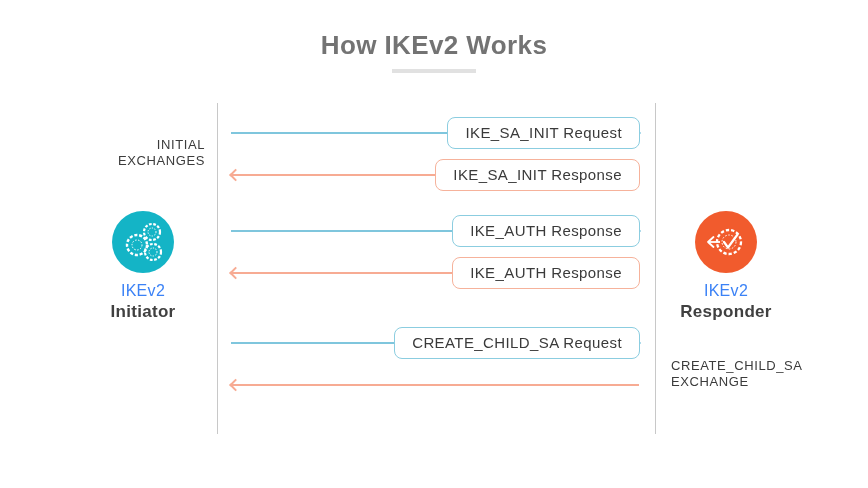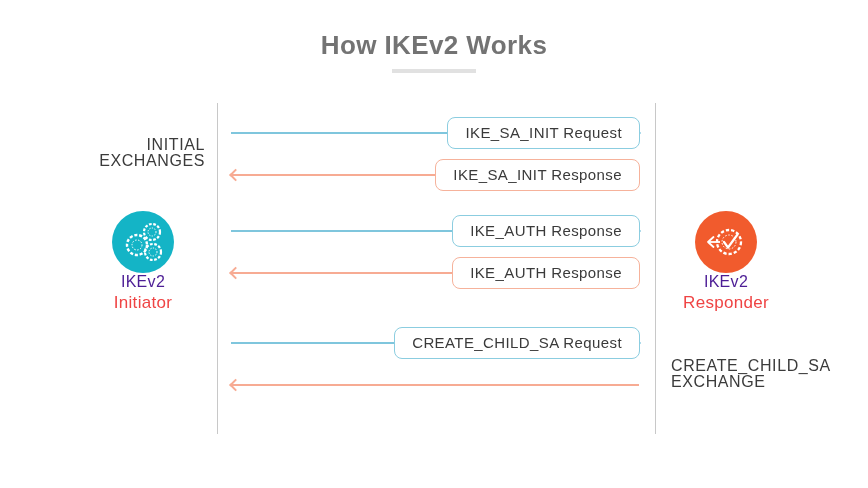--- a/index.html
+++ b/index.html
@@ -92,36 +92,37 @@
   .actor.responder { left: 666px; top: 211px; }
   .actor-circle {
     width: 62px; height: 62px;
     border-radius: 50%;
     margin: 0 auto;
     display: flex; align-items: center; justify-content: center;
   }
   .initiator .actor-circle { background: #14b4c6; }
   .responder .actor-circle { background: #f15b2d; }
   .actor-name {
+    margin-top: 9px;
     font-size: 16px;
     letter-spacing: 0.3px;
-    color: #4c1d95;
+    color: #3b82f6;
   }
   .actor-role {
     margin-top: 2px;
     font-size: 17px;
-    font-weight: normal;
+    font-weight: bold;
     letter-spacing: 0.3px;
-    color: #ef4444;
+    color: #404040;
   }
 
   
   .side-label {
     position: absolute;
-    font-size: 16px;
+    font-size: 13px;
     line-height: 16px;
     letter-spacing: 0.6px;
     color: #3b3b3b;
   }
   .side-label.sl-left  { left: 40px; width: 165px; top: 137px; text-align: right; }
   .side-label.sl-right { left: 671px; width: 180px; top: 358px; text-align: left; }
 </style>
 </head>
 <body>
 

